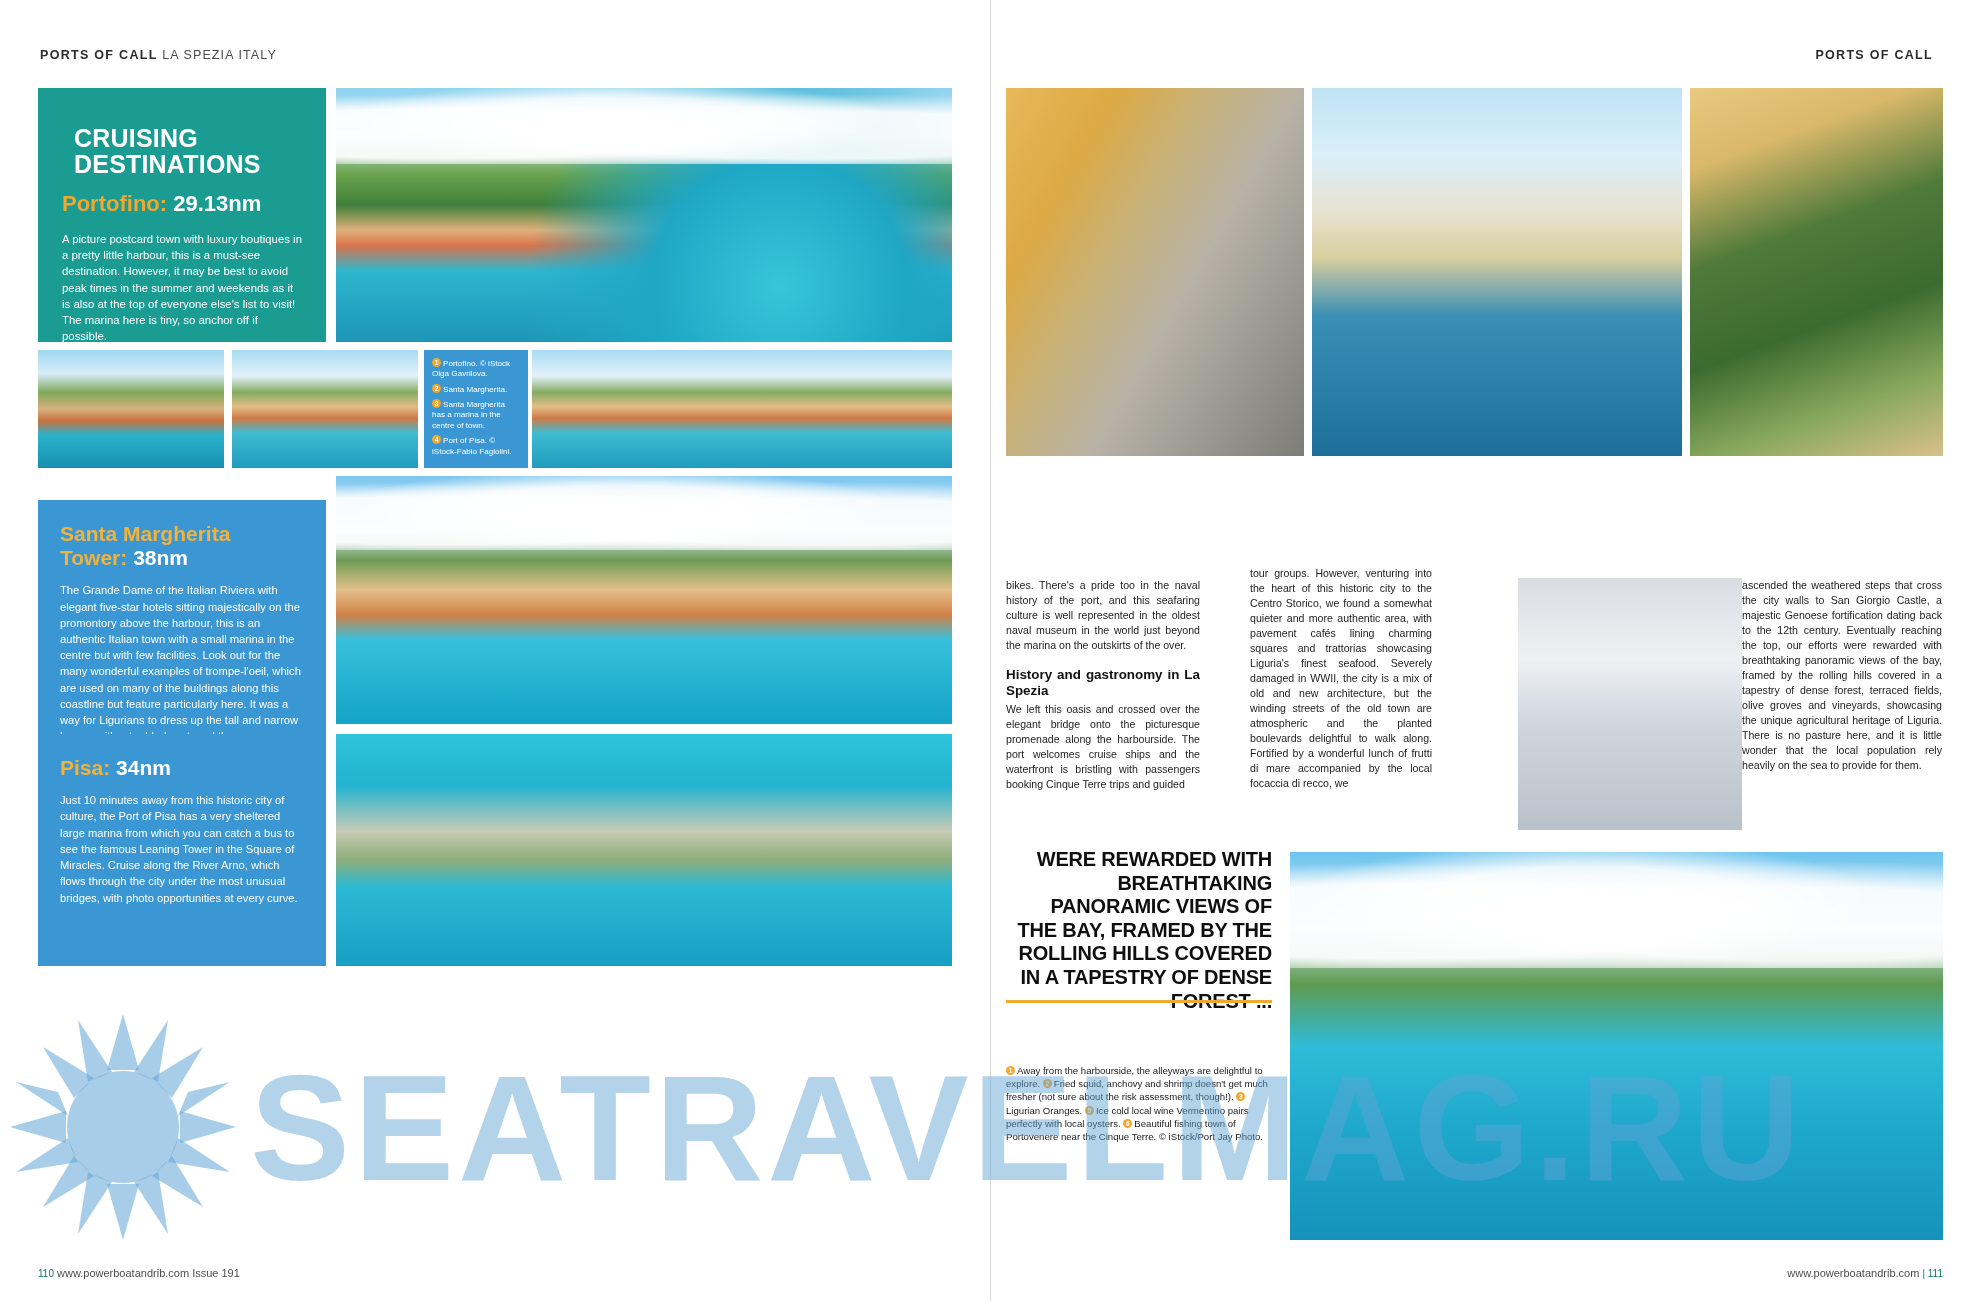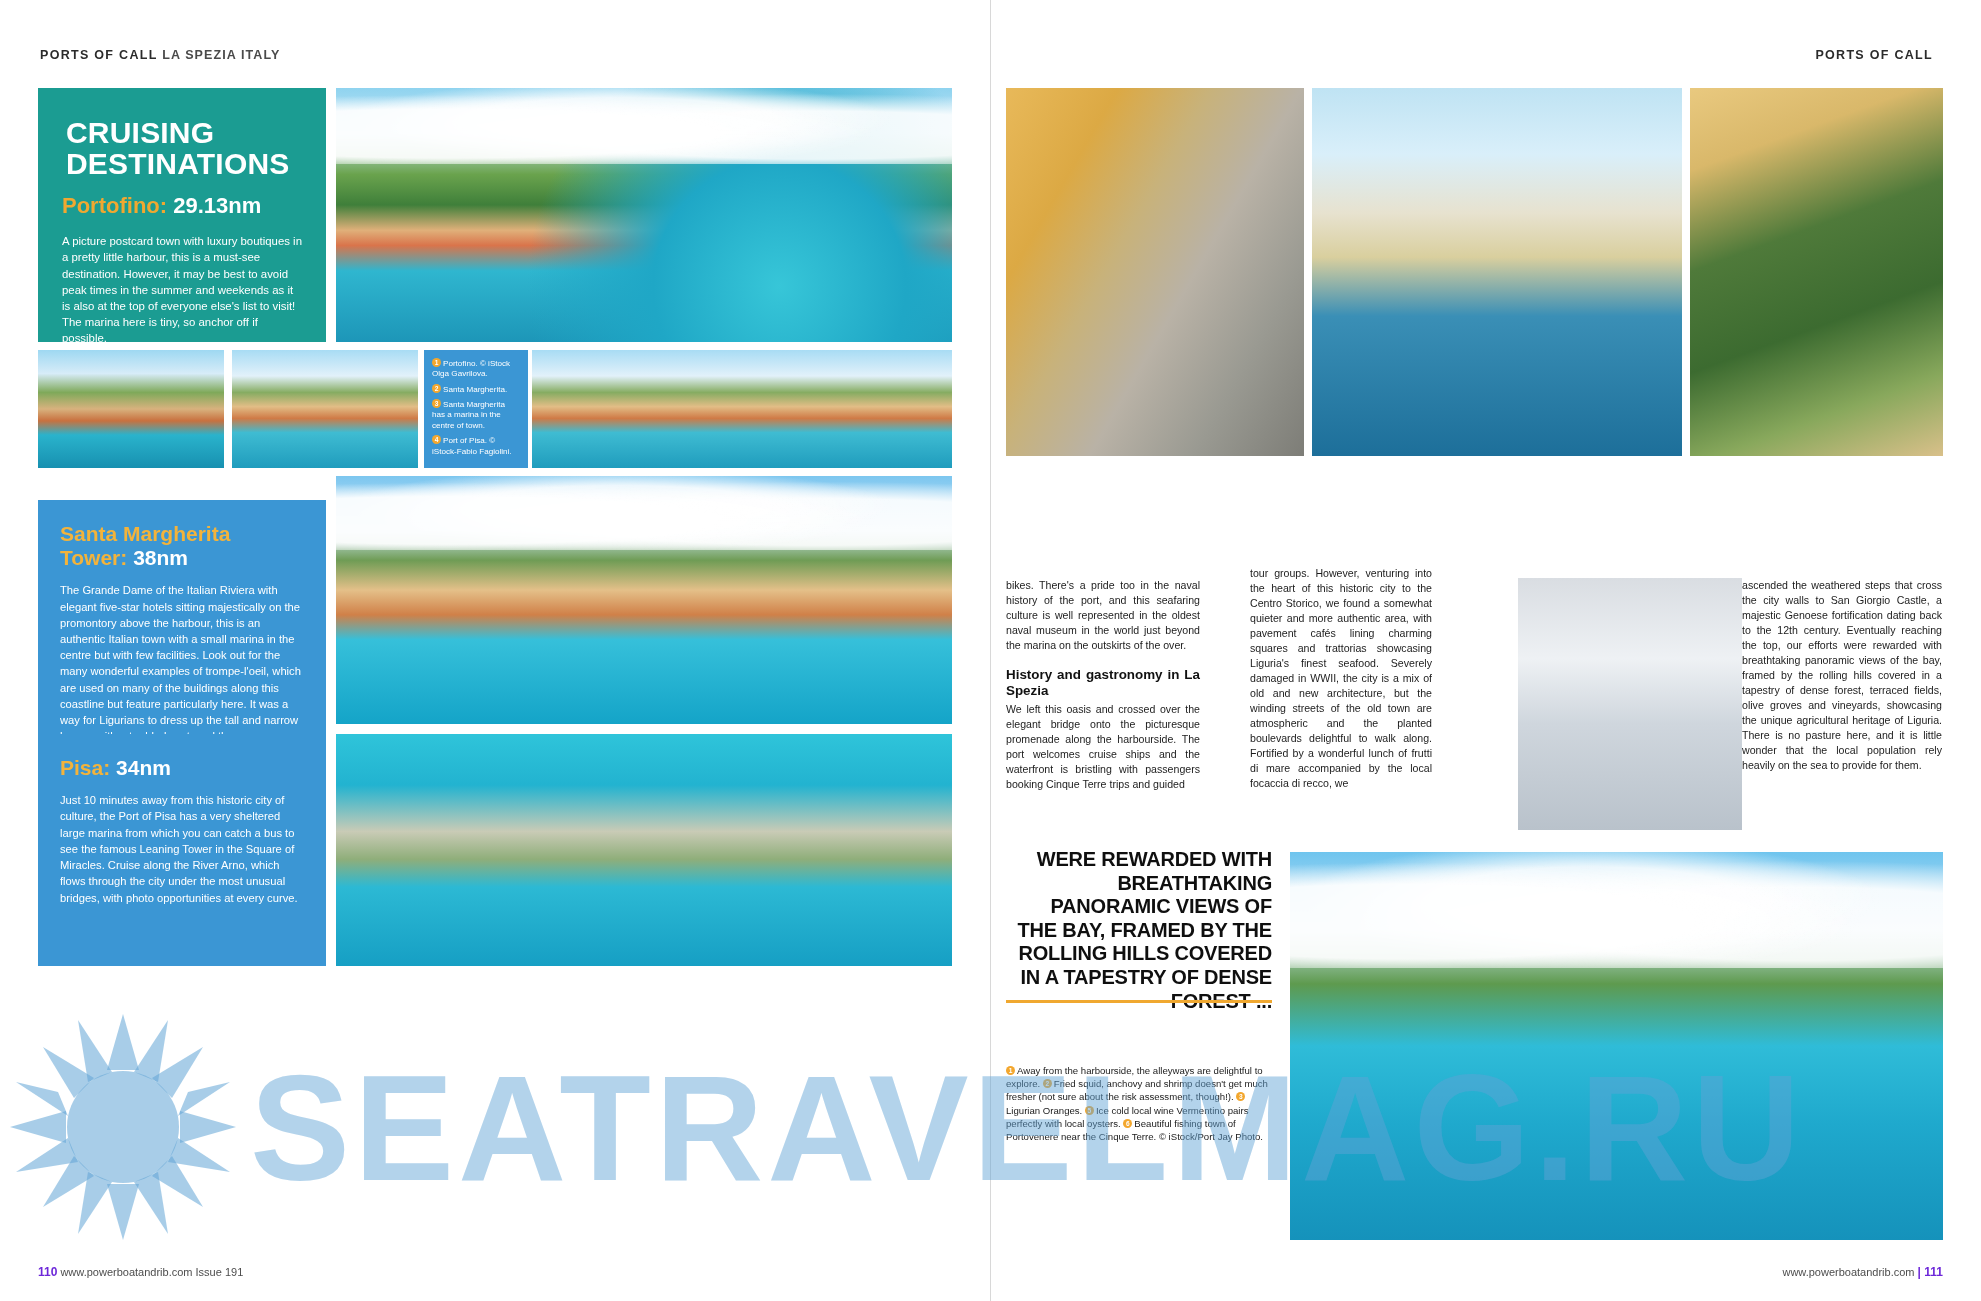--- a/index.html
+++ b/index.html
@@ -14,38 +14,38 @@
   .spread { position:absolute; inset:0; display:flex; }
   .page { position:relative; height:100%; }
   .page-left { width:990px; }
   .page-right { width:991px; border-left:1px solid #d8d8d8; }
 
   
   .run-head {
     position:absolute; top:48px; font-size:12.5px; letter-spacing:1.3px;
     color:#2b2b2b; font-weight:700; text-transform:uppercase;
   }
-  .run-head .light { font-weight:700; color:#4a4a4a; letter-spacing:1.1px; }
+  .run-head .light { font-weight:400; color:#4a4a4a; letter-spacing:1.1px; }
   .run-head-left { left:40px; }
   .run-head-right { right:48px; }
 
   
   .folio { position:absolute; bottom:22px; font-size:11px; color:#3a3a3a; }
-  .folio .num { font-weight:700; font-size:12px; color:#6d28d9; }
+  .folio .num { font-weight:400; font-size:10px; color:#0f766e; }
   .folio .site { color:#4d4d4d; }
   .folio-left { left:38px; }
   .folio-right { right:38px; }
 
   
   .teal-block {
     position:absolute; left:38px; top:88px; width:288px; height:254px;
     background:#1b9c92; color:#ffffff; padding:26px 24px 0 24px;
   }
   .teal-block h1 {
-    margin:4px; font-size:30px; line-height:1.02; font-weight:700;
+    margin:12px; font-size:25px; line-height:1.02; font-weight:700;
     letter-spacing:0.2px;
   }
   .dest-line { margin-top:14px; font-size:22px; font-weight:700; }
   .dest-line .name { color:#f0a830; }
   .dest-line .dist { color:#ffffff; }
   .teal-block p {
     margin:14px 0 0 0; font-size:11.4px; line-height:1.42; color:#ffffff;
   }
 
   .blue-block {

